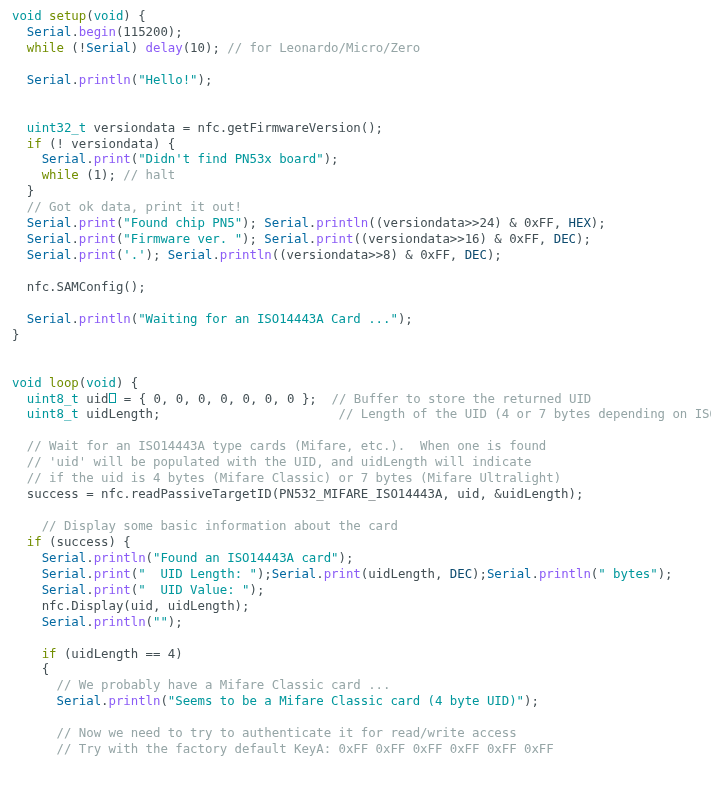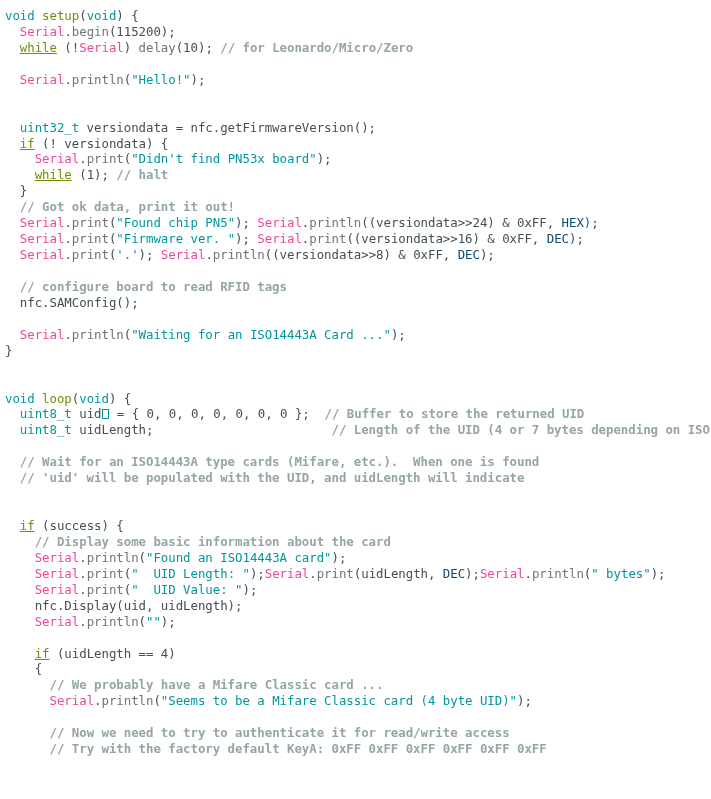--- a/index.html
+++ b/index.html
@@ -12,90 +12,90 @@
     width: 711px;
     height: 799px;
     overflow: hidden;
     font-family: "DejaVu Sans Mono", "Liberation Mono", monospace;
   }
   #code-view {
     position: relative;
     width: 711px;
     height: 799px;
     background: #ffffff;
-    padding: 8px 0 0 5px;
+    padding: 8px 0 0 12px;
     box-sizing: border-box;
     overflow: hidden;
   }
   .code-line {
     font-size: 12.4px;
     line-height: 15.95px;
     height: 15.95px;
     white-space: pre;
     color: #434f54;
     letter-spacing: -0.04px;
   }
   
   .t-type    { color: #00979c; }
   .t-str     { color: #00979c; }
   .t-const   { color: #00979c; }
-  .t-kw      { color: #728e00; text-decoration: underline; }
+  .t-kw      { color: #728e00; }
   .t-fnname  { color: #728e00; }
   .t-lib     { color: #b9591f; }
   .t-method  { color: #e58c27; }
-  .t-comment { color: #95a5a6; font-weight: bold; }
+  .t-comment { color: #95a5a6; }
   .t-plain   { color: #434f54; }
   .t-box {
     display: inline-block;
     width: 0.60em;
     height: 0.80em;
     border: 1.2px solid #00979c;
     box-sizing: border-box;
     vertical-align: -0.06em;
     margin: 0 0.02em;
   }
 </style>
-<style>.t-plain{color:#434f54}.t-comment{color:#95a5a6}.t-type{color:#00979c}.t-str{color:#00979c}.t-const{color:#0c4a6e}.t-kw{color:#728e00}.t-fnname{color:#728e00}.t-lib{color:#ec4899}.t-method{color:#737373}.t-box{border-color:#00979c}#code-view{background:#ffffff}</style></head>
+<style>.t-plain{color:#434f54}.t-comment{color:#95a5a6}.t-type{color:#00979c}.t-str{color:#00979c}.t-const{color:#0c4a6e}.t-kw{color:#728e00}.t-fnname{color:#728e00}.t-lib{color:#0369a1}.t-method{color:#8b5cf6}.t-box{border-color:#00979c}#code-view{background:#ffffff}</style></head>
 <body>
 
 <div id="code-view">
     <div class="code-line"><span class="t-type">void</span><span class="t-plain"> </span><span class="t-fnname">setup</span><span class="t-plain">(</span><span class="t-type">void</span><span class="t-plain">) {</span></div>
     <div class="code-line"><span class="t-plain">  </span><span class="t-lib">Serial</span><span class="t-plain">.</span><span class="t-method">begin</span><span class="t-plain">(115200);</span></div>
     <div class="code-line"><span class="t-plain">  </span><span class="t-kw">while</span><span class="t-plain"> (!</span><span class="t-lib">Serial</span><span class="t-plain">) </span><span class="t-method">delay</span><span class="t-plain">(10); </span><span class="t-comment">// for Leonardo/Micro/Zero</span></div>
     <div class="code-line">&nbsp;</div>
     <div class="code-line"><span class="t-plain">  </span><span class="t-lib">Serial</span><span class="t-plain">.</span><span class="t-method">println</span><span class="t-plain">(</span><span class="t-str">"Hello!"</span><span class="t-plain">);</span></div>
     <div class="code-line">&nbsp;</div>
     <div class="code-line">&nbsp;</div>
     <div class="code-line"><span class="t-plain">  </span><span class="t-type">uint32_t</span><span class="t-plain"> versiondata = nfc.getFirmwareVersion();</span></div>
     <div class="code-line"><span class="t-plain">  </span><span class="t-kw">if</span><span class="t-plain"> (! versiondata) {</span></div>
     <div class="code-line"><span class="t-plain">    </span><span class="t-lib">Serial</span><span class="t-plain">.</span><span class="t-method">print</span><span class="t-plain">(</span><span class="t-str">"Didn't find PN53x board"</span><span class="t-plain">);</span></div>
     <div class="code-line"><span class="t-plain">    </span><span class="t-kw">while</span><span class="t-plain"> (1); </span><span class="t-comment">// halt</span></div>
     <div class="code-line"><span class="t-plain">  }</span></div>
     <div class="code-line"><span class="t-plain">  </span><span class="t-comment">// Got ok data, print it out!</span></div>
     <div class="code-line"><span class="t-plain">  </span><span class="t-lib">Serial</span><span class="t-plain">.</span><span class="t-method">print</span><span class="t-plain">(</span><span class="t-str">"Found chip PN5"</span><span class="t-plain">); </span><span class="t-lib">Serial</span><span class="t-plain">.</span><span class="t-method">println</span><span class="t-plain">((versiondata&gt;&gt;24) &amp; 0xFF, </span><span class="t-const">HEX</span><span class="t-plain">);</span></div>
     <div class="code-line"><span class="t-plain">  </span><span class="t-lib">Serial</span><span class="t-plain">.</span><span class="t-method">print</span><span class="t-plain">(</span><span class="t-str">"Firmware ver. "</span><span class="t-plain">); </span><span class="t-lib">Serial</span><span class="t-plain">.</span><span class="t-method">print</span><span class="t-plain">((versiondata&gt;&gt;16) &amp; 0xFF, </span><span class="t-const">DEC</span><span class="t-plain">);</span></div>
     <div class="code-line"><span class="t-plain">  </span><span class="t-lib">Serial</span><span class="t-plain">.</span><span class="t-method">print</span><span class="t-plain">(</span><span class="t-str">'.'</span><span class="t-plain">); </span><span class="t-lib">Serial</span><span class="t-plain">.</span><span class="t-method">println</span><span class="t-plain">((versiondata&gt;&gt;8) &amp; 0xFF, </span><span class="t-const">DEC</span><span class="t-plain">);</span></div>
     <div class="code-line">&nbsp;</div>
-    <div class="code-line"><span class="t-plain">  </span><span class="t-comment">// configure board to read RFID tags</span></div>
     <div class="code-line"><span class="t-plain">  nfc.SAMConfig();</span></div>
     <div class="code-line">&nbsp;</div>
     <div class="code-line"><span class="t-plain">  </span><span class="t-lib">Serial</span><span class="t-plain">.</span><span class="t-method">println</span><span class="t-plain">(</span><span class="t-str">"Waiting for an ISO14443A Card ..."</span><span class="t-plain">);</span></div>
     <div class="code-line"><span class="t-plain">}</span></div>
     <div class="code-line">&nbsp;</div>
     <div class="code-line">&nbsp;</div>
     <div class="code-line"><span class="t-type">void</span><span class="t-plain"> </span><span class="t-fnname">loop</span><span class="t-plain">(</span><span class="t-type">void</span><span class="t-plain">) {</span></div>
     <div class="code-line"><span class="t-plain">  </span><span class="t-type">uint8_t</span><span class="t-plain"> uid</span><span class="t-box" title="[]"></span><span class="t-plain"> = { 0, 0, 0, 0, 0, 0, 0 };  </span><span class="t-comment">// Buffer to store the returned UID</span></div>
     <div class="code-line"><span class="t-plain">  </span><span class="t-type">uint8_t</span><span class="t-plain"> uidLength;                        </span><span class="t-comment">// Length of the UID (4 or 7 bytes depending on ISO14443A card type)</span></div>
     <div class="code-line">&nbsp;</div>
     <div class="code-line"><span class="t-plain">  </span><span class="t-comment">// Wait for an ISO14443A type cards (Mifare, etc.).  When one is found</span></div>
     <div class="code-line"><span class="t-plain">  </span><span class="t-comment">// 'uid' will be populated with the UID, and uidLength will indicate</span></div>
-    <div class="code-line"><span class="t-plain">  </span></div>
+    <div class="code-line"><span class="t-plain">  </span><span class="t-comment">// if the uid is 4 bytes (Mifare Classic) or 7 bytes (Mifare Ultralight)</span></div>
+    <div class="code-line"><span class="t-plain">  success = nfc.readPassiveTargetID(PN532_MIFARE_ISO14443A, uid, &amp;uidLength);</span></div>
     <div class="code-line">&nbsp;</div>
+    <div class="code-line"><span class="t-plain">    </span><span class="t-comment">// Display some basic information about the card</span></div>
     <div class="code-line"><span class="t-plain">  </span><span class="t-kw">if</span><span class="t-plain"> (success) {</span></div>
-    <div class="code-line"><span class="t-plain">    </span><span class="t-comment">// Display some basic information about the card</span></div>
     <div class="code-line"><span class="t-plain">    </span><span class="t-lib">Serial</span><span class="t-plain">.</span><span class="t-method">println</span><span class="t-plain">(</span><span class="t-str">"Found an ISO14443A card"</span><span class="t-plain">);</span></div>
     <div class="code-line"><span class="t-plain">    </span><span class="t-lib">Serial</span><span class="t-plain">.</span><span class="t-method">print</span><span class="t-plain">(</span><span class="t-str">"  UID Length: "</span><span class="t-plain">);</span><span class="t-lib">Serial</span><span class="t-plain">.</span><span class="t-method">print</span><span class="t-plain">(uidLength, </span><span class="t-const">DEC</span><span class="t-plain">);</span><span class="t-lib">Serial</span><span class="t-plain">.</span><span class="t-method">println</span><span class="t-plain">(</span><span class="t-str">" bytes"</span><span class="t-plain">);</span></div>
     <div class="code-line"><span class="t-plain">    </span><span class="t-lib">Serial</span><span class="t-plain">.</span><span class="t-method">print</span><span class="t-plain">(</span><span class="t-str">"  UID Value: "</span><span class="t-plain">);</span></div>
     <div class="code-line"><span class="t-plain">    nfc.Display(uid, uidLength);</span></div>
     <div class="code-line"><span class="t-plain">    </span><span class="t-lib">Serial</span><span class="t-plain">.</span><span class="t-method">println</span><span class="t-plain">(</span><span class="t-str">""</span><span class="t-plain">);</span></div>
     <div class="code-line">&nbsp;</div>
     <div class="code-line"><span class="t-plain">    </span><span class="t-kw">if</span><span class="t-plain"> (uidLength == 4)</span></div>
     <div class="code-line"><span class="t-plain">    {</span></div>
     <div class="code-line"><span class="t-plain">      </span><span class="t-comment">// We probably have a Mifare Classic card ...</span></div>
     <div class="code-line"><span class="t-plain">      </span><span class="t-lib">Serial</span><span class="t-plain">.</span><span class="t-method">println</span><span class="t-plain">(</span><span class="t-str">"Seems to be a Mifare Classic card (4 byte UID)"</span><span class="t-plain">);</span></div>

